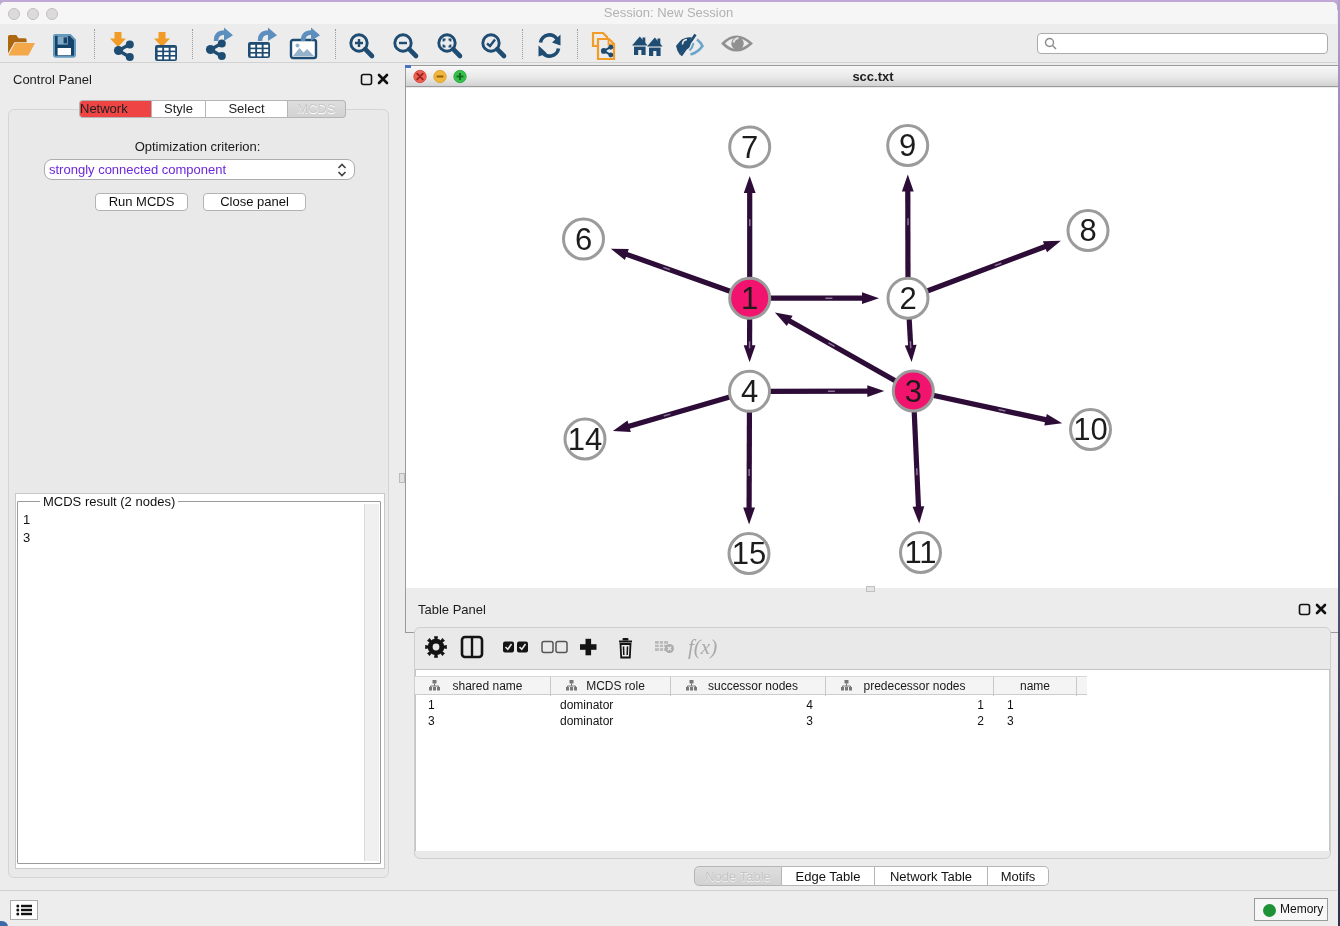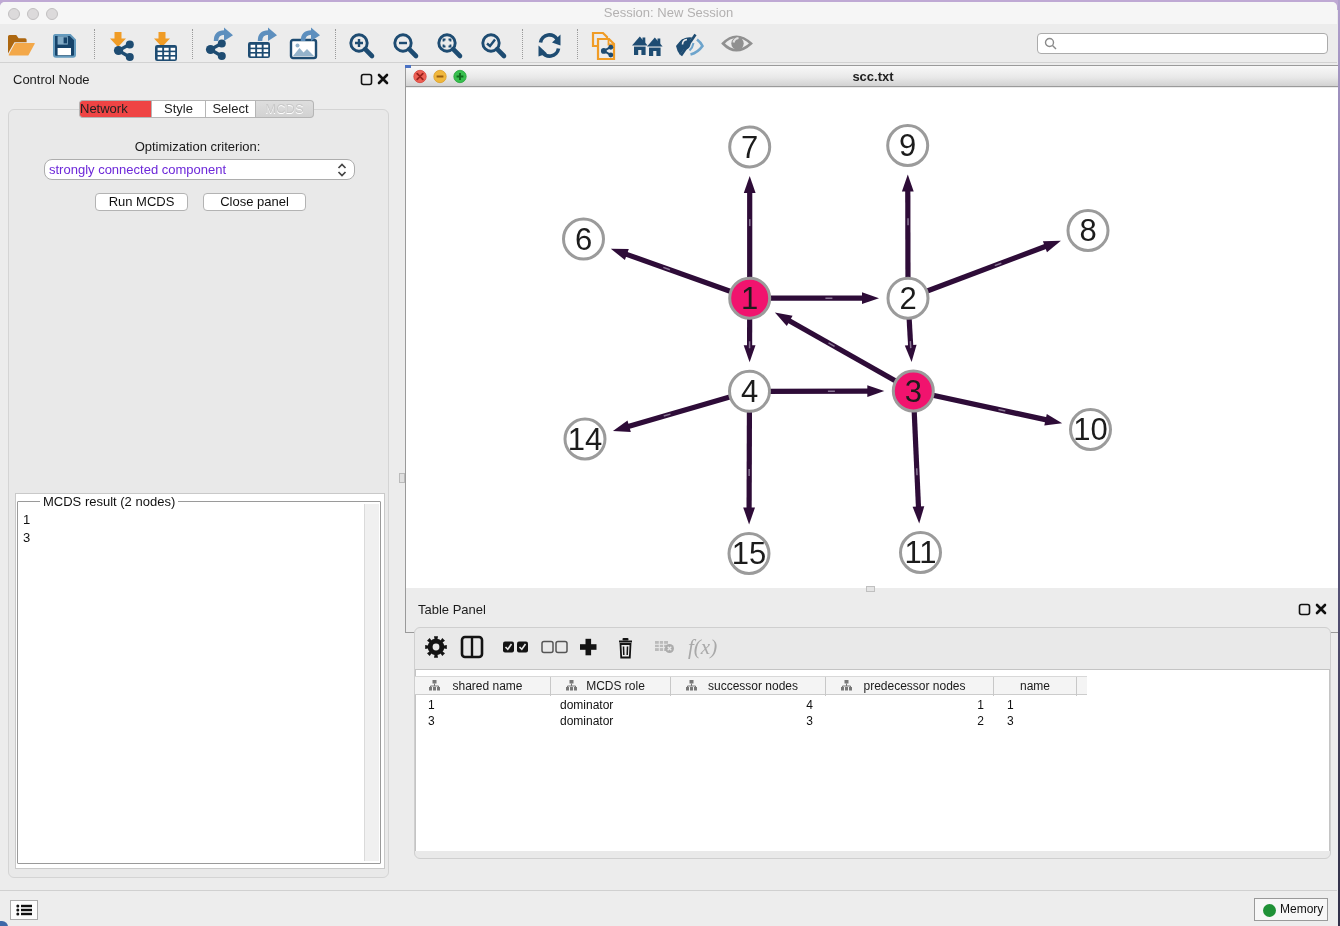--- a/index.html
+++ b/index.html
@@ -159,30 +159,30 @@
 
   <div class="abs" style="left:1037px;top:31px;width:291px;height:21px;background:#fff;border:1px solid #ababab;border-radius:4px">
     <svg width="14" height="14" style="position:absolute;left:6px;top:3px" viewBox="0 0 14 14">
         <circle cx="5.5" cy="5.5" r="4" fill="none" stroke="#8a8a8a" stroke-width="1.4"></circle>
         <line x1="8.5" y1="8.5" x2="12" y2="12" stroke="#8a8a8a" stroke-width="1.4"></line>
       </svg>
   </div>
 </div>
 
 <div class="abs" style="left:0;top:63px;width:395px;height:827px">
-  <div class="abs" style="left:13px;top:9px;font-size:13px;color:#1c1c1c">Control Node</div>
+  <div class="abs" style="left:13px;top:9px;font-size:13px;color:#1c1c1c">Control Panel</div>
   <svg class="abs" style="left:360px;top:10px" width="30" height="13" viewBox="0 0 30 13">
       <rect x="1.5" y="1.5" width="10" height="10" rx="2" fill="none" stroke="#111" stroke-width="1.6"></rect>
       <path d="M19 2 L27 10 M27 2 L19 10" stroke="#111" stroke-width="2.6" stroke-linecap="round"></path>
     </svg>
 
   <div class="abs" style="left:79px;top:37px;height:18px;display:flex;font-size:13px;color:#222;z-index:3">
     <div style="width:72px;background:#ef4444;border:1px solid #b5b5b5;border-right:none;border-radius:4px 0 0 4px;text-align:left;line-height:16px">Network</div>
     <div style="width:54px;background:#fff;border:1px solid #b5b5b5;border-right:none;text-align:center;line-height:16px">Style</div>
-    <div style="width:51px;background:#fff;border:1px solid #b5b5b5;text-align:center;line-height:16px">Select</div>
+    <div style="width:83px;background:#fff;border:1px solid #b5b5b5;text-align:center;line-height:16px">Select</div>
     <div style="width:58px;background:linear-gradient(#dedede,#d2d2d2);border:1px solid #b5b5b5;border-left:none;border-radius:0 4px 4px 0;text-align:center;line-height:16px;color:#c9c9c9;text-shadow:0 1px 0 #fff">MCDS</div>
   </div>
 
   <div class="abs" style="left:8px;top:46px;width:381px;height:769px;background:#e9e9e9;border:1px solid #d4d4d4;border-radius:6px"></div>
   <div class="abs" style="left:0;top:76px;width:395px;text-align:center;font-size:13px;color:#1a1a1a">Optimization criterion:</div>
   <div class="abs" style="left:44px;top:96px;width:311px;height:21px;background:#fff;border:1px solid #adadad;border-radius:8px;font-size:13px;color:#6d28d9;line-height:20px;padding-left:4px">strongly connected component
     <svg width="10" height="14" style="position:absolute;right:7px;top:3px" viewBox="0 0 10 14">
         <path d="M1.5 5 L5 1.5 L8.5 5" fill="none" stroke="#444" stroke-width="1.7"></path>
         <path d="M1.5 9 L5 12.5 L8.5 9" fill="none" stroke="#444" stroke-width="1.7"></path>
       </svg>
@@ -358,20 +358,26 @@
     <div class="abs" style="left:256px;top:3px;width:142px;text-align:right">4</div>
     <div class="abs" style="left:411px;top:3px;width:158px;text-align:right">1</div>
     <div class="abs" style="left:592px;top:3px">1</div>
     <div class="abs" style="left:13px;top:19px">3</div>
       <div class="abs" style="left:145px;top:19px">dominator</div>
     <div class="abs" style="left:256px;top:19px;width:142px;text-align:right">3</div>
     <div class="abs" style="left:411px;top:19px;width:158px;text-align:right">2</div>
     <div class="abs" style="left:592px;top:19px">3</div>
   </div>
 
+  <div class="abs" style="left:289px;top:274px;height:20px;display:flex;font-size:13px;color:#111">
+    <div style="width:88px;background:linear-gradient(#dedede,#d2d2d2);border:1px solid #b5b5b5;border-radius:5px 0 0 5px;text-align:center;line-height:19px;color:#c6c6c6;text-shadow:0 1px 0 #f2f2f2">Node Table</div>
+    <div style="width:93px;background:#fff;border:1px solid #b5b5b5;border-left:none;text-align:center;line-height:19px">Edge Table</div>
+    <div style="width:113px;background:#fff;border:1px solid #b5b5b5;border-left:none;text-align:center;line-height:19px">Network Table</div>
+    <div style="width:61px;background:#fff;border:1px solid #b5b5b5;border-left:none;border-radius:0 5px 5px 0;text-align:center;line-height:19px">Motifs</div>
+  </div>
 </div>
 
 <div class="abs" style="left:0;top:890px;width:1337px;height:36px;background:#ededed;border-top:1px solid #d0d0d0">
   <div class="abs" style="left:10px;top:9px;width:28px;height:20px;background:#fdfdfd;border:1px solid #ababab">
     <svg width="16" height="12" style="position:absolute;left:5px;top:3px" viewBox="0 0 16 12">
       <circle cx="1.8" cy="2" r="1.5" fill="#111"></circle>
         <circle cx="1.8" cy="6" r="1.5" fill="#111"></circle>
         <circle cx="1.8" cy="10" r="1.5" fill="#111"></circle>
       <rect x="5" y="0.8" width="11" height="2.4" fill="#111"></rect>
         <rect x="5" y="4.8" width="11" height="2.4" fill="#111"></rect>

